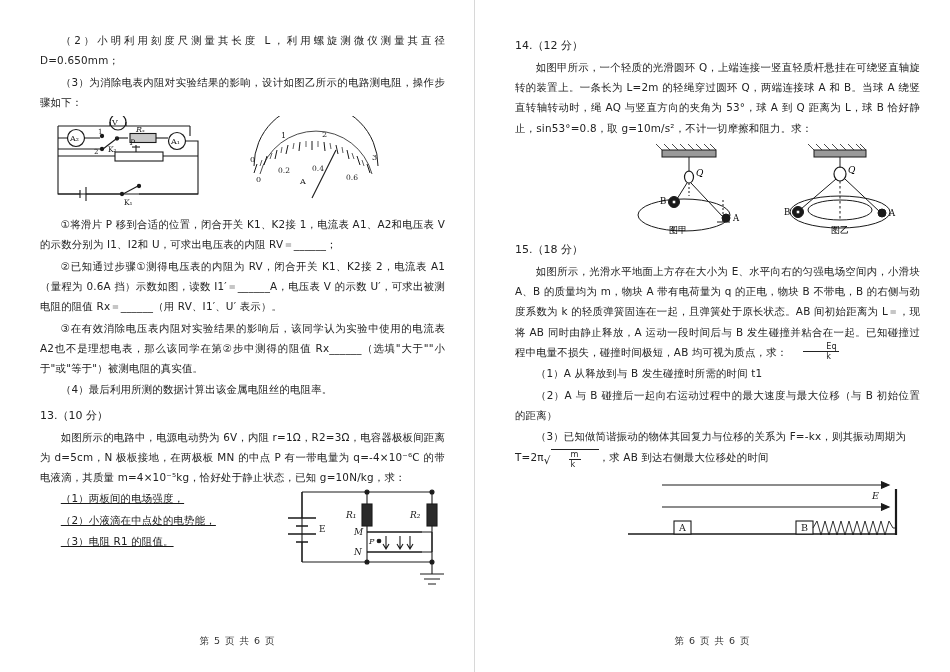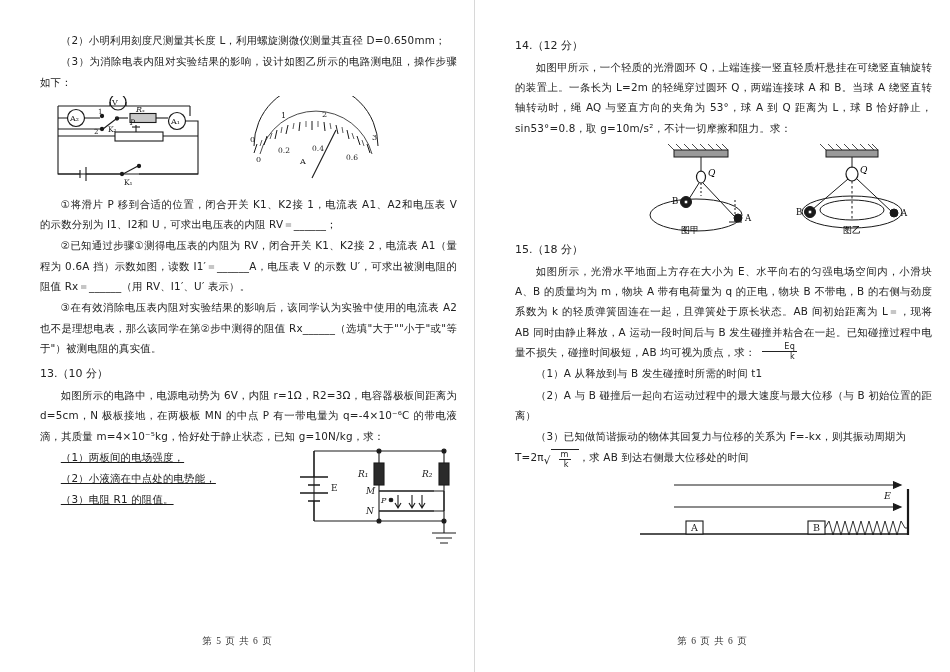--- a/index.html
+++ b/index.html
@@ -8,36 +8,36 @@
     background:#ffffff;
     font-family:"DejaVu Sans","Liberation Sans",sans-serif;
     color:#1a1a1a;
     position:relative;
     overflow:hidden;
   }
   .page{position:absolute;top:0;bottom:0;}
   .page-left{left:0;width:475px;}
   .page-right{left:475px;width:475px;}
   .divider{position:absolute;left:474px;top:0;bottom:0;width:1px;background:#d8d8d8;}
-  .col{position:absolute;left:40px;right:18px;top:30px;}
+  .col{position:absolute;left:40px;right:30px;top:30px;}
   .para{
     font-size:10.4px;line-height:1.95;
     text-align:justify;
     margin:0 0 1px 0;
     letter-spacing:.2px;
     color:#222;
   }
   .indent{text-indent:2em;}
   .qnum{font-size:11px;line-height:1.9;margin:6px 0 0 0;color:#222;}
-  .frac{display:inline-block;vertical-align:-0.35em;text-align:right;font-size:.78em;line-height:1.05;margin:0 6px;}
+  .frac{display:inline-block;vertical-align:-0.35em;text-align:left;font-size:.78em;line-height:1.05;margin:0 16px;}
   .frac .num{display:block;border-bottom:1px solid #222;padding:0 2px;}
   .frac .den{display:block;padding:0 2px;}
   .footer{
     position:absolute;bottom:24px;width:100%;
-    text-align:center;font-size:9.5px;color:#333;letter-spacing:1px;font-family:Liberation Serif, serif;
+    text-align:center;font-size:9.5px;color:#333;letter-spacing:1px;
   }
   .figwrap{position:relative;}
   svg{display:block;}
 </style>
 </head>
 <body>
 
 <div class="divider"></div>
 
 <div class="page page-left">
@@ -147,20 +147,21 @@
             <text x="96" y="60" font-size="7.5">0.6</text>
             <text x="50" y="64">A</text>
           </g>
         </g>
       </svg>
     </div>
 
     <p class="para indent">①将滑片 P 移到合适的位置，闭合开关 K1、K2接 1，电流表 A1、A2和电压表 V 的示数分别为 I1、I2和 U，可求出电压表的内阻 RV＝______；</p>
     <p class="para indent">②已知通过步骤①测得电压表的内阻为 RV，闭合开关 K1、K2接 2，电流表 A1（量程为 0.6A 挡）示数如图，读数 I1′＝______A，电压表 V 的示数 U′，可求出被测电阻的阻值 Rx＝______（用 RV、I1′、U′ 表示）。</p>
     <p class="para indent">③在有效消除电压表内阻对实验结果的影响后，该同学认为实验中使用的电流表 A2也不是理想电表，那么该同学在第②步中测得的阻值 Rx______（选填"大于""小于"或"等于"）被测电阻的真实值。</p>
+    <p class="para indent">（4）最后利用所测的数据计算出该金属电阻丝的电阻率。</p>
 
     <p class="qnum">13.（10 分）</p>
     <p class="para indent">如图所示的电路中，电源电动势为 6V，内阻 r=1Ω，R2=3Ω，电容器极板间距离为 d=5cm，N 极板接地，在两极板 MN 的中点 P 有一带电量为 q=-4×10⁻⁶C 的带电液滴，其质量 m=4×10⁻⁵kg，恰好处于静止状态，已知 g=10N/kg，求：</p>
 
     <div style="position:relative;text-decoration:underline;">
       <div style="width:215px;">
         <p class="para indent">（1）两板间的电场强度，</p>
         <p class="para indent">（2）小液滴在中点处的电势能，</p>
         <p class="para indent">（3）电阻 R1 的阻值。</p>
       </div>

